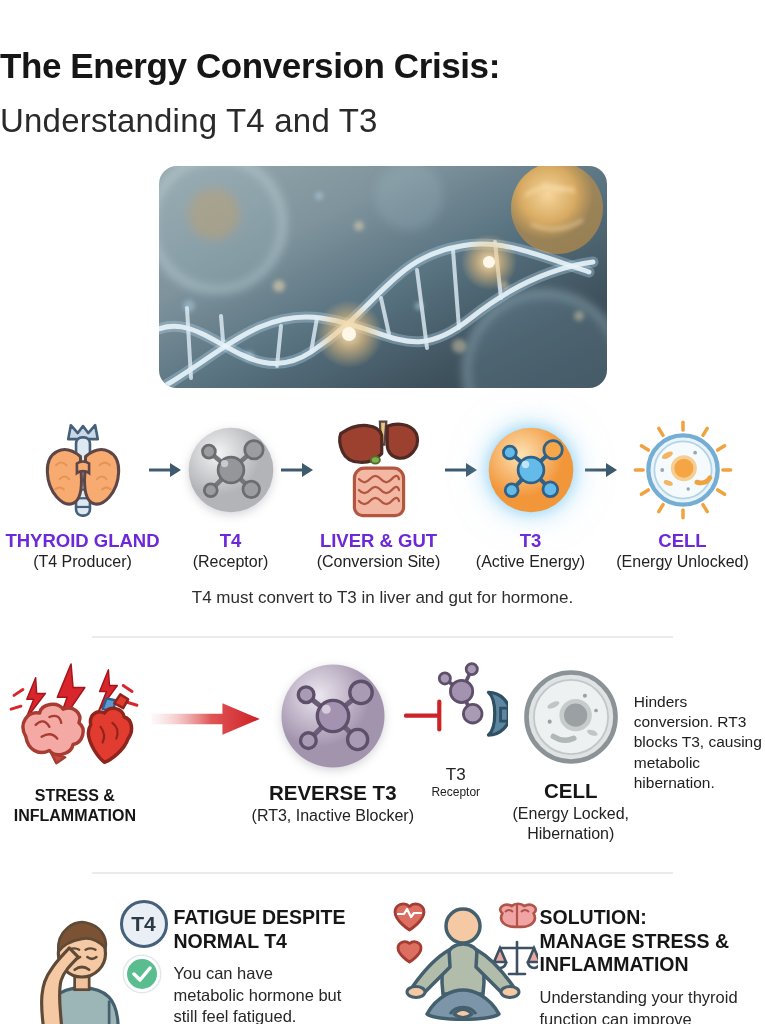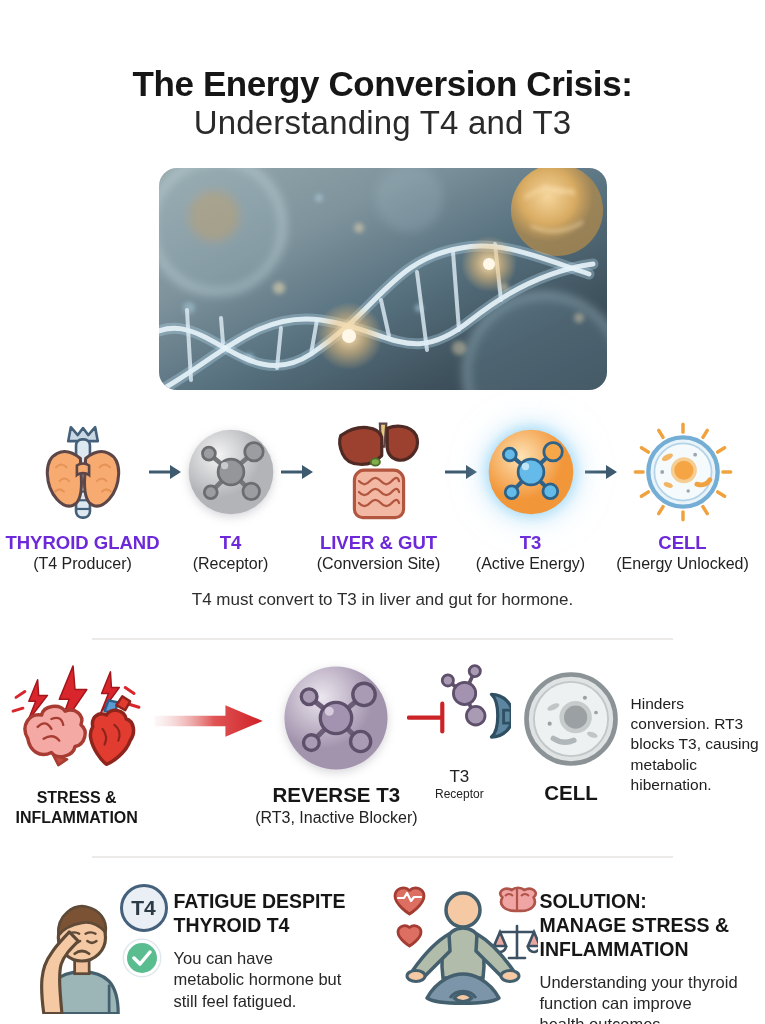--- a/index.html
+++ b/index.html
@@ -1,23 +1,23 @@
 <!DOCTYPE html>
 <html><head>
 <meta charset="utf-8">
 <style>
   * { margin:0; padding:0; box-sizing:border-box; }
   html,body { background:#ffffff; }
   body { font-family:"Liberation Sans", sans-serif; color:#1c1c1c; }
   .page { width:765px; height:1024px; margin:0 auto; background:#fff; position:relative; overflow:hidden; }
 
   
-  .title-block { padding-top:64px; text-align:center; }
+  .title-block { padding-top:46px; }
   .title-line1 { font-size:35px; font-weight:700; letter-spacing:-0.4px; color:#161616; }
-  .title-line2 { font-size:33px; font-weight:400; letter-spacing:0.2px; color:#2a2a2a; margin-top:0; }
+  .title-line2 { font-size:33px; font-weight:400; letter-spacing:0.2px; color:#2a2a2a; margin-top:16px; }
 
   
   .hero { width:448px; height:222px; margin:26px auto 0; border-radius:18px; overflow:hidden; position:relative; }
   .hero svg { display:block; width:100%; height:100%; }
 
   
   .flow1 { margin-top:32px; display:flex; justify-content:center; align-items:flex-start; }
   .step { display:flex; flex-direction:column; align-items:center; }
   .iconwrap { height:100px; display:flex; align-items:center; justify-content:center; }
   .step-label { margin-top:10px; font-size:18.5px; font-weight:700; color:#6d28d9; white-space:nowrap; line-height:1.2; }
@@ -406,20 +406,21 @@
         <circle cx="55" cy="55" r="40" fill="#eef1f1" stroke="#c2c8c9" stroke-width="2"></circle>
         <circle cx="60" cy="53" r="15" fill="#9ba1a3" stroke="#c6cbcc" stroke-width="5"></circle>
         <path d="M36 76 q11 7 22 2" stroke="#b0b7b8" stroke-width="6" fill="none" stroke-linecap="round"></path>
         <ellipse cx="36" cy="42" rx="7" ry="3" fill="#c0c6c7" transform="rotate(-25 36 42)"></ellipse>
         <ellipse cx="78" cy="72" rx="6" ry="2.8" fill="#c0c6c7" transform="rotate(20 78 72)"></ellipse>
         <circle cx="70" cy="32" r="2.2" fill="#99a1a4"></circle>
           <circle cx="32" cy="60" r="2.2" fill="#99a1a4"></circle>
         <circle cx="82" cy="48" r="2" fill="#99a1a4"></circle>
       </svg>
       <div class="lbl-b" style="margin-top:10px; font-size:20.5px">CELL</div>
+      <div class="lbl-r" style="text-align:center; width:126px">(Energy Locked, Hibernation)</div>
     </div>
 
     <div class="note">Hinders conversion. RT3 blocks T3, causing metabolic hibernation.</div>
   </div>
 
   <div class="divider"></div>
 
   <div class="bottom">
 
     <div class="panel" style="width:332px">
@@ -441,21 +442,21 @@
           <span>T4</span>
         </div>
         <div class="badge-check" style="right:14px; top:56px">
           <svg width="20" height="16" viewBox="0 0 20 16">
               <path d="M2 8 L8 14 L18 2" fill="none" stroke="#fff" stroke-width="3.5" stroke-linecap="round" stroke-linejoin="round"></path>
             </svg>
         </div>
       </div>
       <div class="panel-text">
         <div class="p-head">FATIGUE DESPITE</div>
-        <div class="p-head">THYROID T4</div>
+        <div class="p-head">NORMAL T4</div>
         <div class="p-body" style="width:172px">You can have metabolic hormone but still feel fatigued.</div>
       </div>
     </div>
 
     <div class="panel" style="width:356px">
       <div class="panel-icons" style="width:152px; height:130px">
         <svg width="150" height="128" viewBox="0 0 150 128">
 
           <g>
             <path d="M36 12 C36 5 27 1 21.5 6.5 C16 1 7 5 7 12 C7 21 21.5 30 21.5 30 C21.5 30 36 21 36 12 Z" fill="#dd6e62" stroke="#a33d33" stroke-width="2.8" stroke-linejoin="round"></path>

